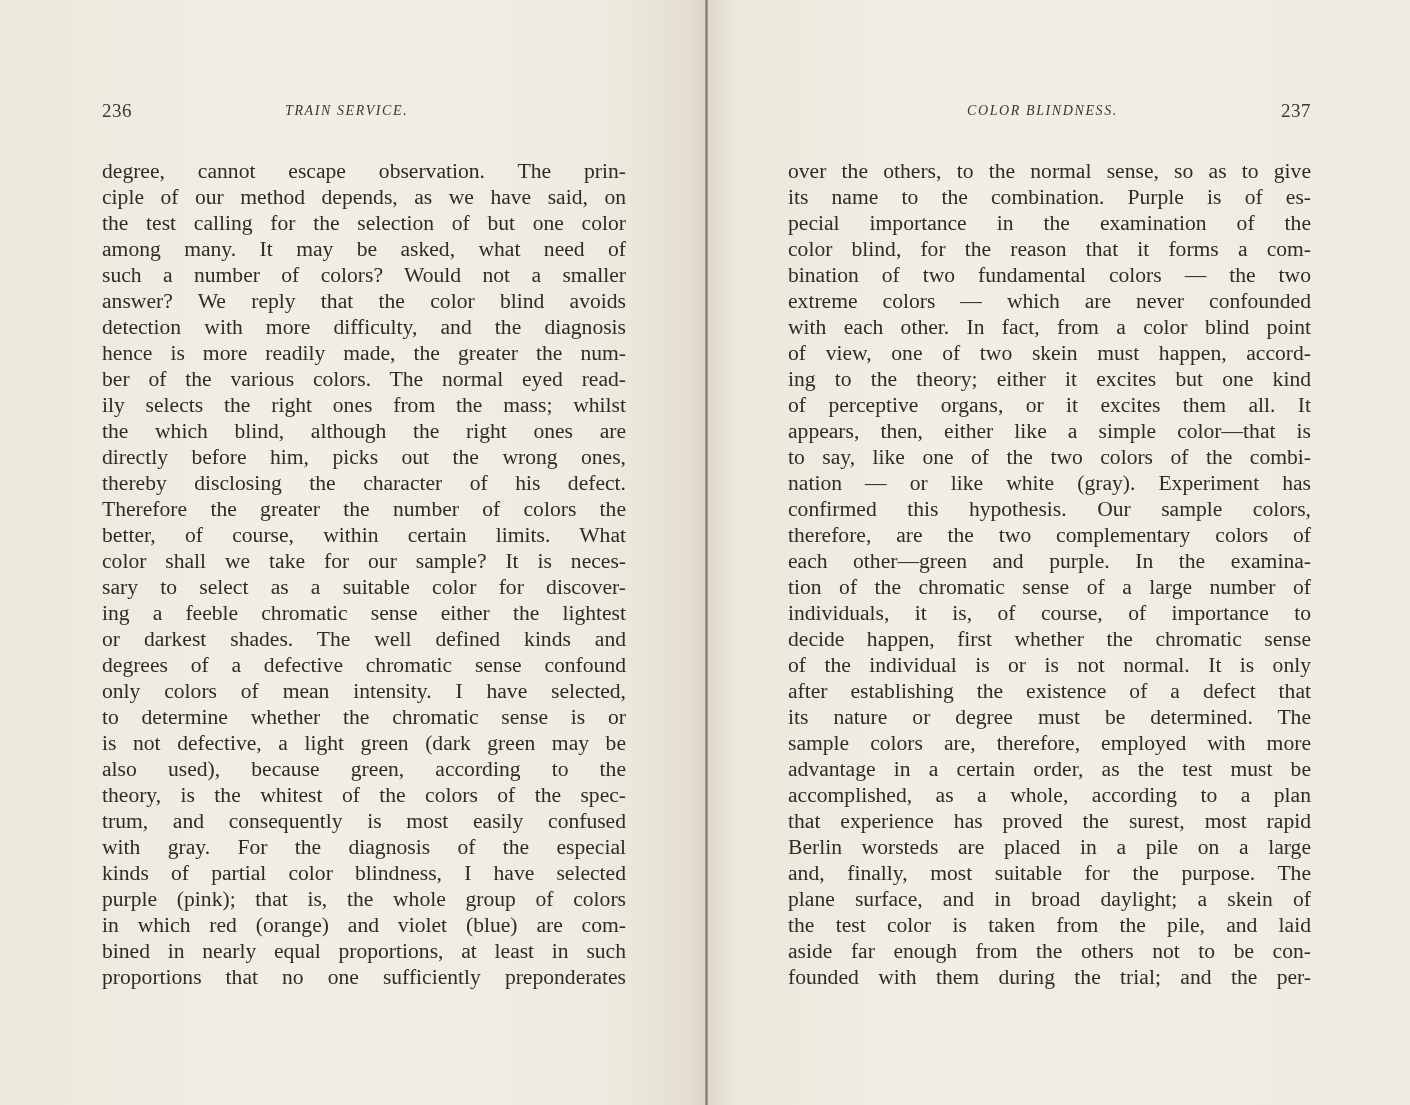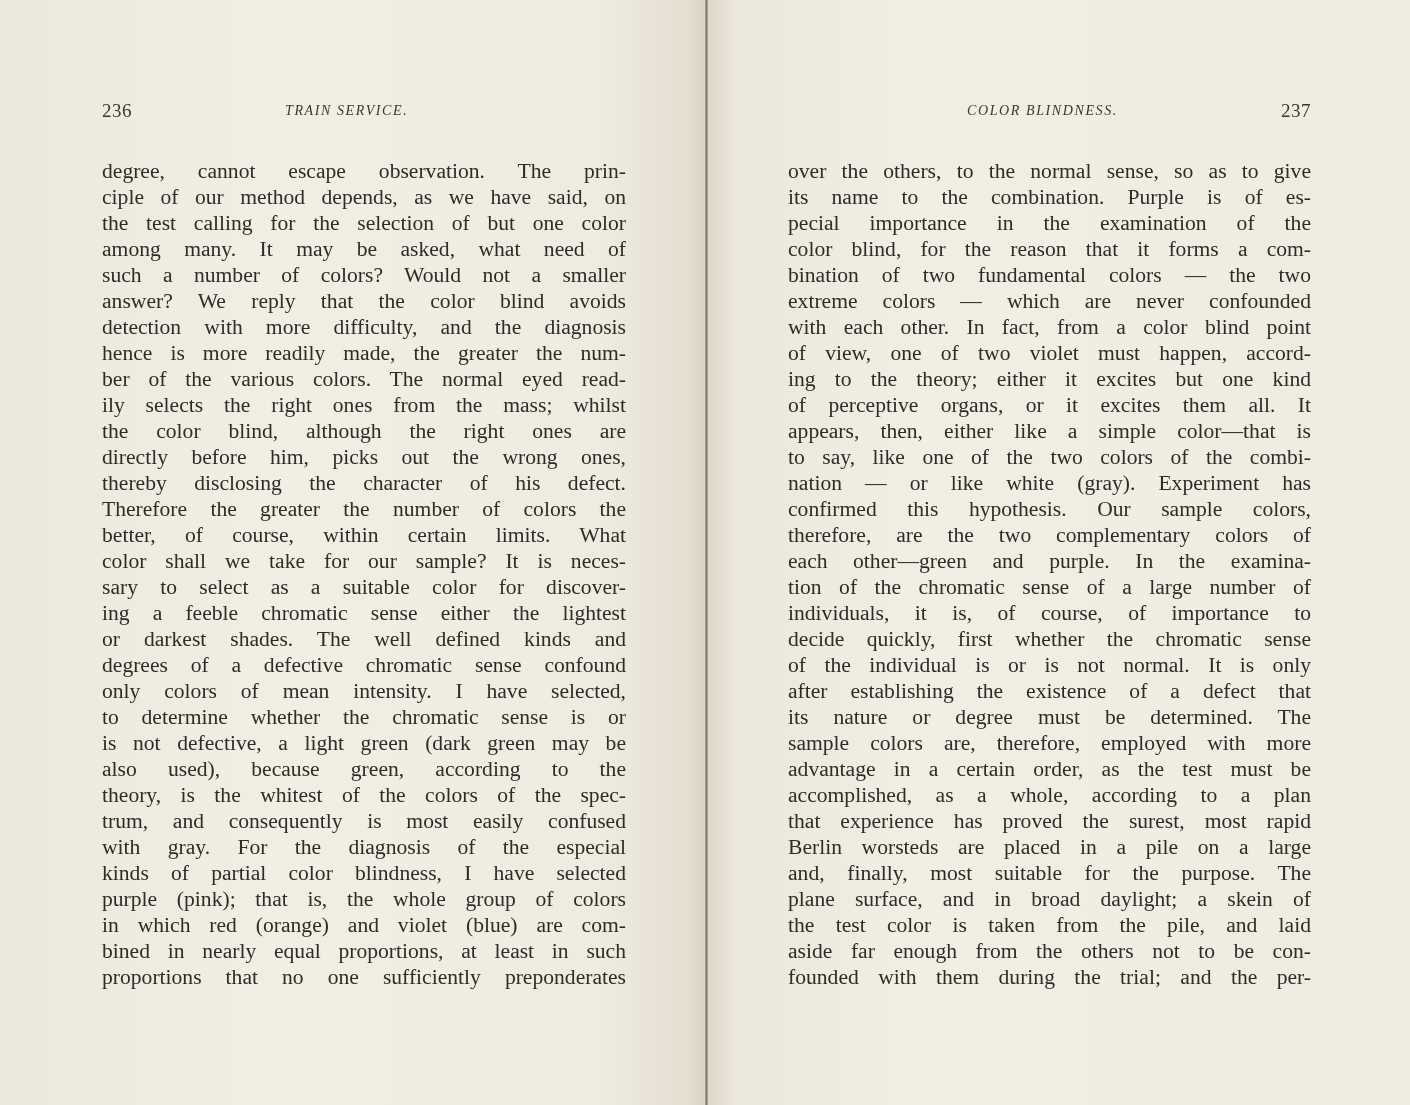--- a/index.html
+++ b/index.html
@@ -74,21 +74,21 @@
     <span class="line">degree, cannot escape observation. The prin-</span>
     <span class="line">ciple of our method depends, as we have said, on</span>
     <span class="line">the test calling for the selection of but one color</span>
     <span class="line">among many. It may be asked, what need of</span>
     <span class="line">such a number of colors? Would not a smaller</span>
     <span class="line">answer? We reply that the color blind avoids</span>
     <span class="line">detection with more difficulty, and the diagnosis</span>
     <span class="line">hence is more readily made, the greater the num-</span>
     <span class="line">ber of the various colors. The normal eyed read-</span>
     <span class="line">ily selects the right ones from the mass; whilst</span>
-    <span class="line">the color blind, although the right ones are</span>
+    <span class="line">the which blind, although the right ones are</span>
     <span class="line">directly before him, picks out the wrong ones,</span>
     <span class="line">thereby disclosing the character of his defect.</span>
     <span class="line">Therefore the greater the number of colors the</span>
     <span class="line">better, of course, within certain limits. What</span>
     <span class="line">color shall we take for our sample? It is neces-</span>
     <span class="line">sary to select as a suitable color for discover-</span>
     <span class="line">ing a feeble chromatic sense either the lightest</span>
     <span class="line">or darkest shades. The well defined kinds and</span>
     <span class="line">degrees of a defective chromatic sense confound</span>
     <span class="line">only colors of mean intensity. I have selected,</span>
@@ -106,32 +106,32 @@
   </div>
 
   <div class="body-text right-body">
     <span class="line">over the others, to the normal sense, so as to give</span>
     <span class="line">its name to the combination. Purple is of es-</span>
     <span class="line">pecial importance in the examination of the</span>
     <span class="line">color blind, for the reason that it forms a com-</span>
     <span class="line">bination of two fundamental colors — the two</span>
     <span class="line">extreme colors — which are never confounded</span>
     <span class="line">with each other. In fact, from a color blind point</span>
-    <span class="line">of view, one of two violet must happen, accord-</span>
+    <span class="line">of view, one of two skein must happen, accord-</span>
     <span class="line">ing to the theory; either it excites but one kind</span>
     <span class="line">of perceptive organs, or it excites them all. It</span>
     <span class="line">appears, then, either like a simple color—that is</span>
     <span class="line">to say, like one of the two colors of the combi-</span>
     <span class="line">nation — or like white (gray). Experiment has</span>
     <span class="line">confirmed this hypothesis. Our sample colors,</span>
     <span class="line">therefore, are the two complementary colors of</span>
     <span class="line">each other—green and purple. In the examina-</span>
     <span class="line">tion of the chromatic sense of a large number of</span>
     <span class="line">individuals, it is, of course, of importance to</span>
-    <span class="line">decide quickly, first whether the chromatic sense</span>
+    <span class="line">decide happen, first whether the chromatic sense</span>
     <span class="line">of the individual is or is not normal. It is only</span>
     <span class="line">after establishing the existence of a defect that</span>
     <span class="line">its nature or degree must be determined. The</span>
     <span class="line">sample colors are, therefore, employed with more</span>
     <span class="line">advantage in a certain order, as the test must be</span>
     <span class="line">accomplished, as a whole, according to a plan</span>
     <span class="line">that experience has proved the surest, most rapid</span>
     <span class="line">Berlin worsteds are placed in a pile on a large</span>
     <span class="line">and, finally, most suitable for the purpose. The</span>
     <span class="line">plane surface, and in broad daylight; a skein of</span>

